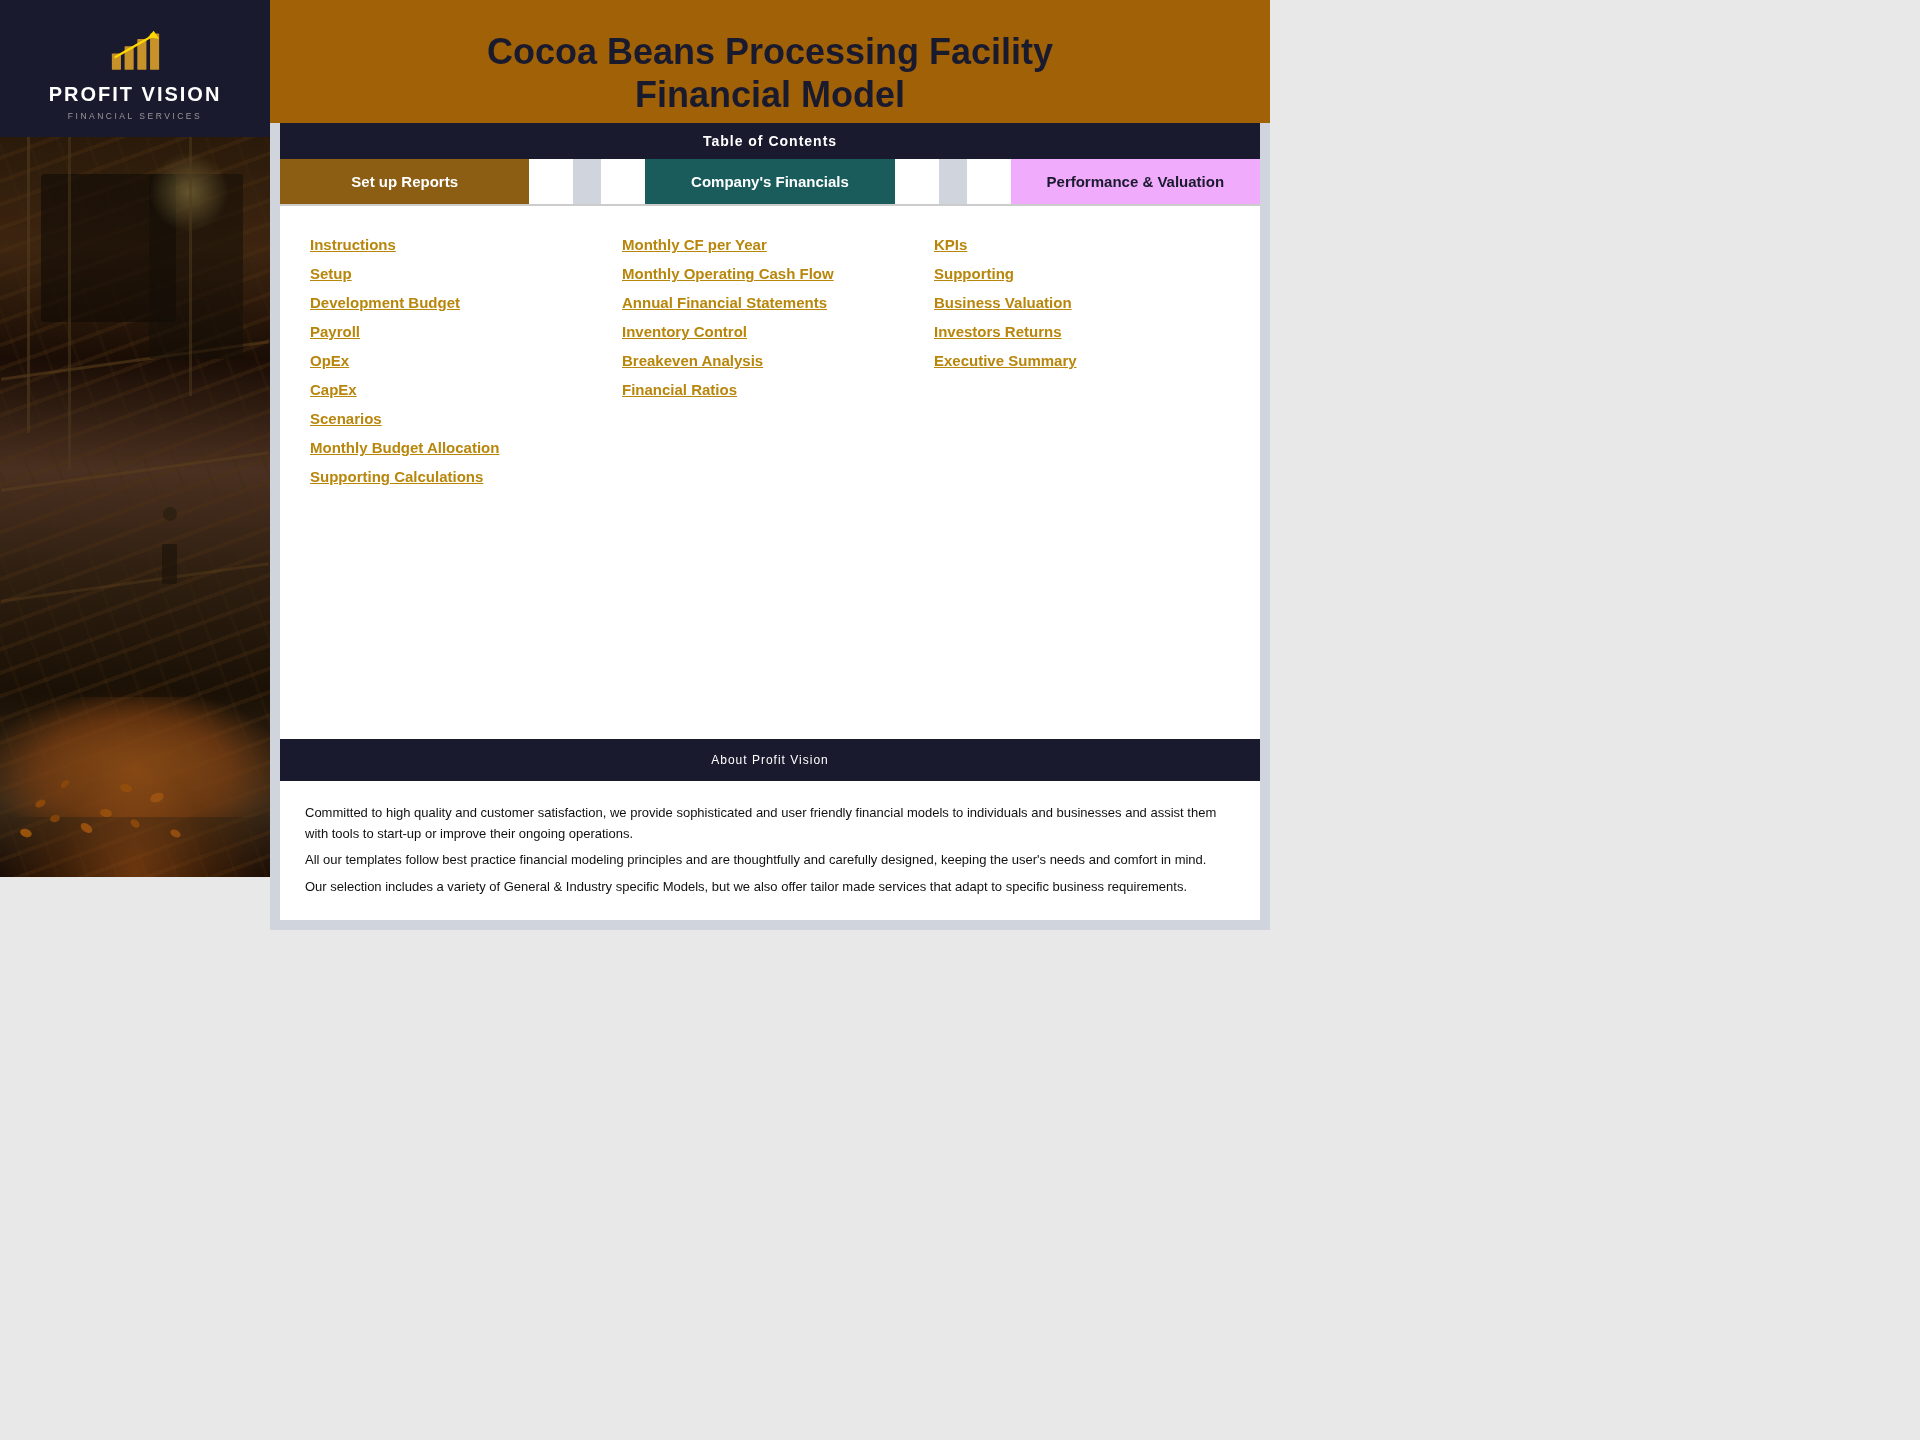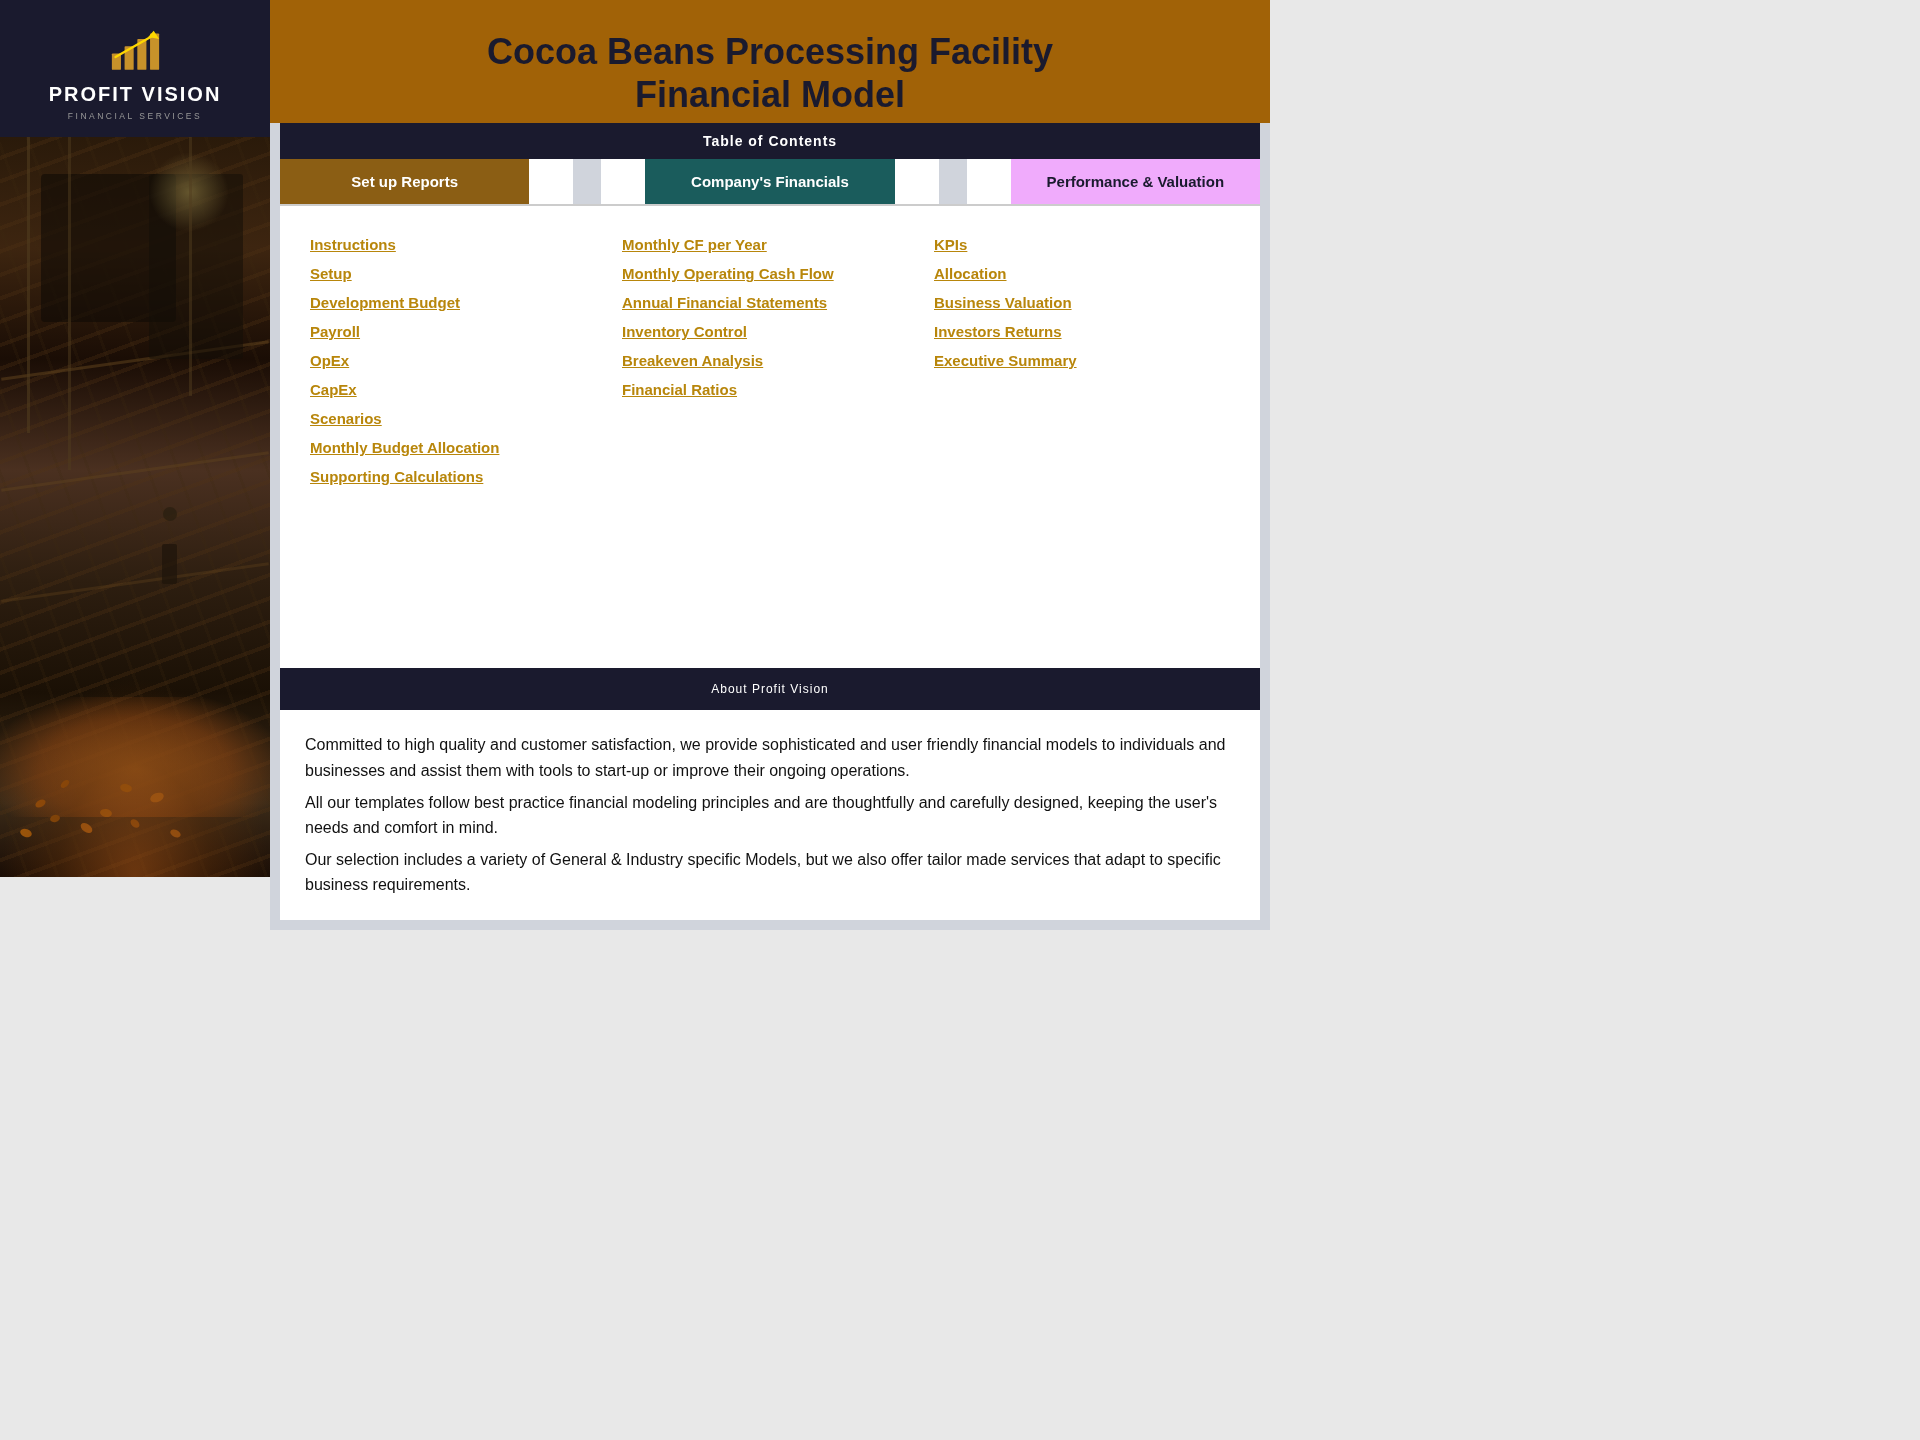--- a/index.html
+++ b/index.html
@@ -140,21 +140,21 @@
       margin: 0 10px 0;
     }
 
     #about-body {
       background: #fff;
       margin: 0 10px 10px;
       padding: 22px 25px;
     }
 
     #about-body p {
-      font-size: 16px;
+      font-size: 13px;
       color: #111;
       line-height: 1.6;
       font-weight: 500;
     }
 
     
     .logo-svg {
       width: 55px;
       height: 50px;
     }
@@ -303,21 +303,21 @@
         <a class="toc-link">Monthly CF per Year</a>
         <a class="toc-link">Monthly Operating Cash Flow</a>
         <a class="toc-link">Annual Financial Statements</a>
         <a class="toc-link">Inventory Control</a>
         <a class="toc-link">Breakeven Analysis</a>
         <a class="toc-link">Financial Ratios</a>
       </div>
 
       <div class="toc-column">
         <a class="toc-link">KPIs</a>
-        <a class="toc-link">Allocation</a>
+        <a class="toc-link">Supporting</a>
         <a class="toc-link">Business Valuation</a>
         <a class="toc-link">Investors Returns</a>
         <a class="toc-link">Executive Summary</a>
       </div>
     </div>
   </div>
 
   <div id="about-header">About Profit Vision</div>
   <div id="about-body">
     <p>Committed to high quality and customer satisfaction, we provide sophisticated and user friendly financial models to individuals and businesses and assist them  with tools to start-up or improve their ongoing operations.</p>

